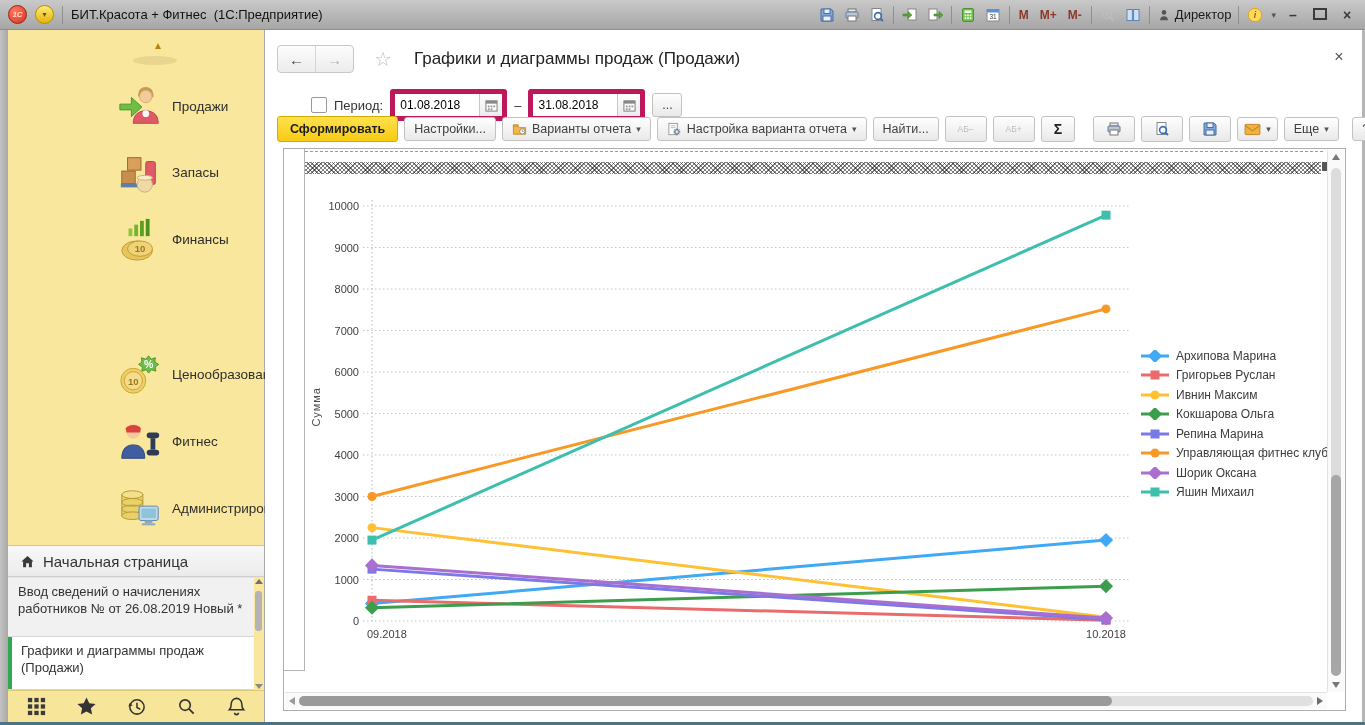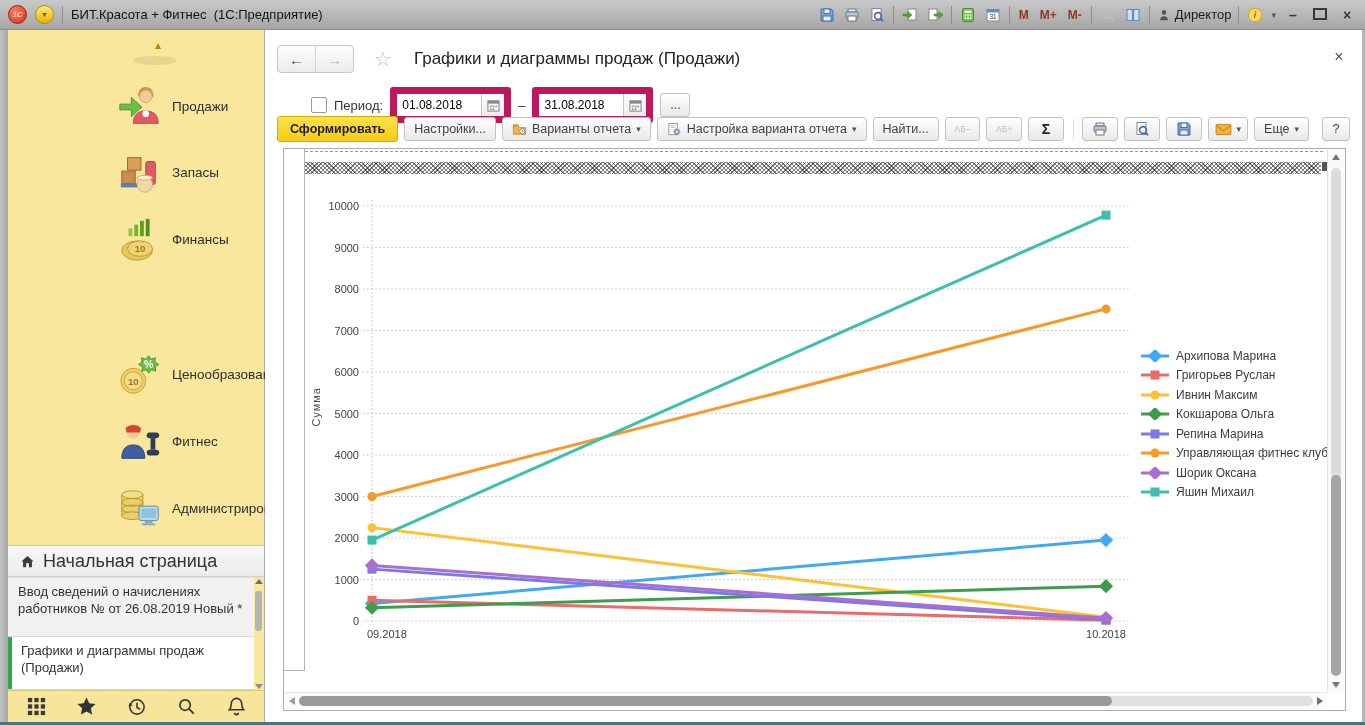--- a/index.html
+++ b/index.html
@@ -30,21 +30,21 @@
   
   .sidebar{position:absolute;left:8px;top:30px;width:257px;bottom:3px;background:#f9e79e;border-right:1px solid #a9a9a9;box-sizing:border-box;}
   .scroll-up{position:absolute;left:147px;top:8px;color:#b8860b;font-size:12px;}
   .ghost{position:absolute;left:125px;top:26px;width:44px;height:9px;border-radius:50%;background:rgba(90,70,10,.10);}
   .nav-item{position:absolute;left:0;width:100%;height:66px;display:flex;align-items:center;cursor:pointer;}
   .nav-icon{position:absolute;left:104px;width:56px;height:52px;display:flex;align-items:center;justify-content:center;}
   .nav-icon svg{width:46px;height:46px;}
   .nav-label{position:absolute;left:164px;width:92px;font-size:13.5px;color:#2e2e2e;line-height:18px;}
   .home-row{position:absolute;left:0;right:0;top:515px;height:32px;background:linear-gradient(#f8f8f8,#ebebeb);
     border-top:1px solid #c4c4c4;border-bottom:1px solid #cfcfcf;display:flex;align-items:center;gap:8px;
-    padding-left:12px;box-sizing:border-box;color:#333;font-size:18px;cursor:pointer;}
+    padding-left:12px;box-sizing:border-box;color:#333;font-size:15px;cursor:pointer;}
   .wtab{position:absolute;left:0;right:10px;box-sizing:border-box;padding:5px 8px 0 10px;font-size:13px;
     line-height:17px;color:#333;cursor:pointer;}
   .wtab1{top:548px;height:59px;background:#f1f1f1;border-bottom:1px solid #d6d6d6;}
   .wtab2{top:607px;height:53px;background:#ffffff;border-bottom:1px solid #d6d6d6;}
   .wtab2::before{content:"";position:absolute;left:0;top:0;bottom:0;width:4px;background:#2fa84f;}
   .wtab2{padding-left:13px;}
   .tab-scroll{position:absolute;right:1px;top:549px;width:9px;height:110px;}
   .tab-scroll .tri-up{position:absolute;top:0;left:1px;width:0;height:0;border-left:4px solid transparent;border-right:4px solid transparent;border-bottom:5px solid #707070;}
   .tab-scroll .tri-dn{position:absolute;bottom:0;left:1px;width:0;height:0;border-left:4px solid transparent;border-right:4px solid transparent;border-top:5px solid #8a8a8a;}
   .tab-scroll .thumb{position:absolute;top:12px;left:1px;width:7px;height:40px;background:#b4b4b4;border-radius:3px;}
@@ -58,29 +58,29 @@
   .navgroup{display:flex;border:1px solid #c8c8c8;border-radius:4px;overflow:hidden;background:linear-gradient(#fdfdfd,#ececec);}
   .navbtn{width:37px;height:26px;display:flex;align-items:center;justify-content:center;font-size:15px;cursor:pointer;}
   .navbtn.back{color:#444;border-right:1px solid #d5d5d5;}
   .navbtn.fwd{color:#b3b3b3;}
   .fav-star{margin-left:20px;font-size:20px;color:#c0c0c0;cursor:pointer;}
   .page-title{margin-left:22px;font-size:17px;color:#222;}
   .page-close{position:absolute;right:14px;top:18px;font-size:16px;color:#555;cursor:pointer;width:18px;text-align:center;}
   .filter-row{position:absolute;left:14px;top:62px;height:26px;display:flex;align-items:center;gap:7px;padding-left:32px;}
   .chk{width:14px;height:14px;border:1px solid #9a9a9a;border-radius:2px;background:#fff;cursor:pointer;}
   .flabel{color:#333;}
-  .dategrp{display:flex;border:7px solid #be185d;border-radius:3px;overflow:hidden;height:22px;background:#fff;}
+  .dategrp{display:flex;border:5px solid #be185d;border-radius:3px;overflow:hidden;height:22px;background:#fff;}
   .dategrp input{border:0;outline:0;width:74px;padding:0 5px;font:12px "Liberation Sans",sans-serif;color:#000;}
   .calbtn{width:22px;border-left:1px solid #c7c7c7;background:linear-gradient(#fdfdfd,#ececec);
     display:flex;align-items:center;justify-content:center;cursor:pointer;}
   .calbtn svg{width:13px;height:13px;}
   .btn{height:24px;border:1px solid #c2c2c2;border-radius:3px;background:linear-gradient(#fefefe,#e9e9e9);
     color:#3f3f3f;font-size:12.5px;display:flex;align-items:center;justify-content:center;
     padding:0 9px;cursor:pointer;box-sizing:border-box;gap:5px;white-space:nowrap;}
-  .btn.small{width:50px;padding:0;}
+  .btn.small{width:50px;padding:12px;}
   .btn.gray{color:#bdbdbd;}
   .caret{font-size:9px;color:#555;}
   .toolbar-row{position:absolute;left:12px;top:86px;right:12px;height:26px;display:flex;align-items:center;gap:6px;}
   .btn-generate{height:24px;border:1px solid #d3ae00;border-radius:3px;background:linear-gradient(#ffe14d,#f7cb15);
     color:#1d1d1d;font-size:12.5px;font-weight:bold;padding:0 12px;display:flex;align-items:center;cursor:pointer;}
   .sep{width:1px;height:20px;background:#d8d8d8;margin:0 3px;}
   .sum-glyph{font-size:14px;font-weight:bold;color:#222;}
   .abc{font-size:8.5px;letter-spacing:0;}
   
   .report-box{position:absolute;left:18px;top:118px;right:16px;bottom:11px;border:1px solid #adadad;background:#fff;}

